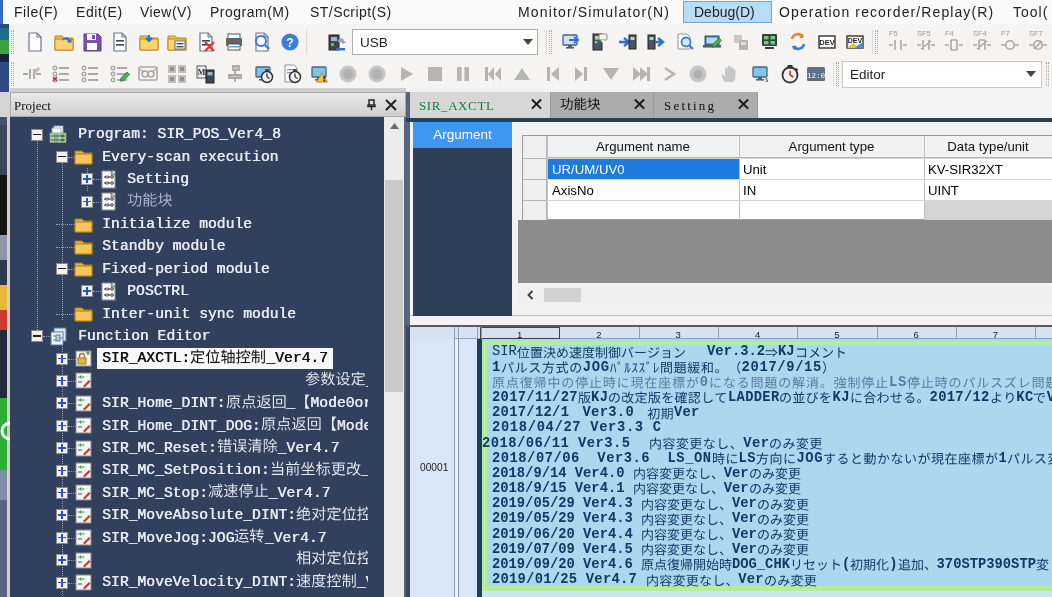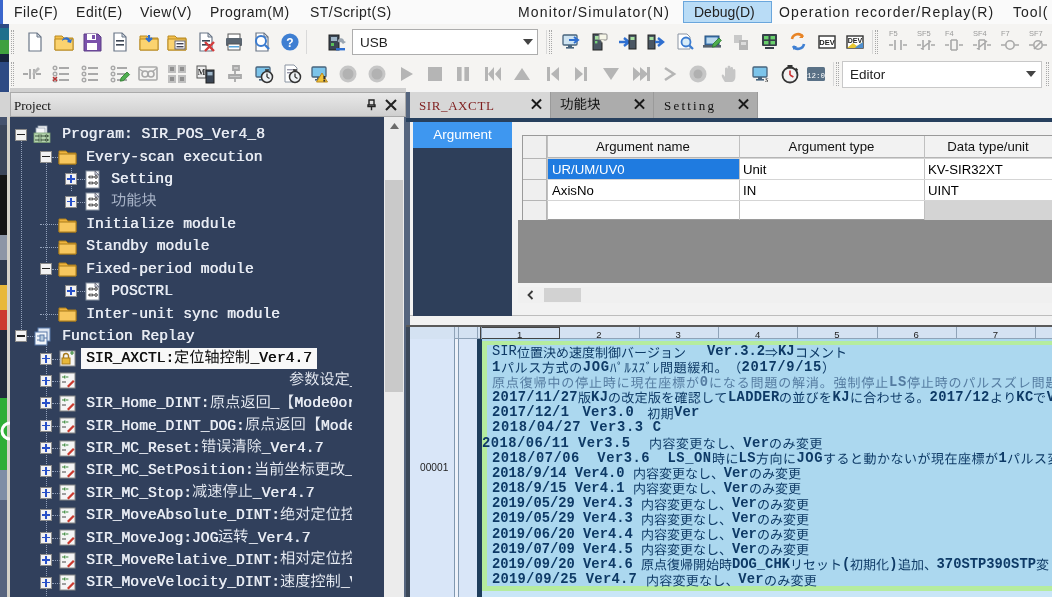--- a/index.html
+++ b/index.html
@@ -388,21 +388,21 @@
     <svg style="left:385px;top:100px" width="12" height="11" viewBox="0 0 12 11">
       <path d="M1 0l10 10M11 0L1 10" stroke="#222" stroke-width="2.1"></path>
     </svg>
     <div style="left:10px;top:117px;width:378px;height:480px;background:#31405c;"></div>
     <div style="left:384px;top:117px;width:20px;height:480px;background:#ececec;"></div>
     <svg style="left:390px;top:123px" width="9" height="6" viewBox="0 0 9 6">
       <path d="M0 6h9L4.5 0z" fill="#6b6b6b"></path>
     </svg>
     <div style="left:385px;top:180px;width:18px;height:212px;background:#c9c9c9;"></div>
     <div style="left:404px;top:117px;width:2px;height:480px;background:#55657e;"></div>
-    <div style="left:0;top:0;width:352px;height:597px;overflow:hidden">
+    <div style="left:16px;top:0;width:352px;height:597px;overflow:hidden">
       <div style="left:21px;top:140.5px;width:1px;height:201.6px;border-left:1px dotted #93a1ba;"></div>
       <div style="left:46px;top:162.9px;width:1px;height:156.8px;border-left:1px dotted #93a1ba;"></div>
       <div style="left:71px;top:168.3px;width:1px;height:22.4px;border-left:1px dotted #93a1ba;"></div>
       <div style="left:46px;top:342.1px;width:1px;height:258.4px;border-left:1px dotted #93a1ba;"></div>
       <div style="left:15px;top:128.5px;width:12px;height:12px;background:#f2f2f2;border:1px solid #8a8a8a;"></div>
       <div style="left:17px;top:133.5px;width:8px;height:1.6px;background:#222;"></div>
       <svg style="left:33px;top:125.0px" width="19" height="19" viewBox="0 0 19 19">
         <rect x="5" y="1" width="9" height="8" fill="#fdfdfd" stroke="#9aa5b5" stroke-width=".8"></rect>
         <rect x="3" y="3" width="9" height="7" fill="#f4f6f8" stroke="#9aa5b5" stroke-width=".8"></rect>
         <rect x="1" y="8" width="16" height="9.5" fill="#b5d4ae" stroke="#7aa075" stroke-width=".8"></rect>
@@ -499,21 +499,21 @@
       <div style="left:15px;top:330.1px;width:12px;height:12px;background:#f2f2f2;border:1px solid #8a8a8a;"></div>
       <div style="left:17px;top:335.1px;width:8px;height:1.6px;background:#222;"></div>
       <svg style="left:33px;top:326.6px" width="19" height="19" viewBox="0 0 19 19">
         <rect x="5" y="1" width="12" height="13" fill="#dfe7f2" stroke="#5878a8"></rect>
         <rect x="2" y="5" width="12" height="13" fill="#f2f6fb" stroke="#5878a8"></rect>
         <g stroke="#5878a8" stroke-width="1.2">
           <path d="M4 9h3M4 13h3M11 11h3"></path>
         </g>
         <rect x="7" y="8" width="4" height="6" fill="#b8ccdf" stroke="#5878a8"></rect>
       </svg>
-      <div class="mono t" style="left:62px;top:327.9px;font-size:14.7px;color:#e6eaf2;line-height:16px;text-shadow:0.5px 0 0 currentColor;">Function Replay</div>
+      <div class="mono t" style="left:62px;top:327.9px;font-size:14.7px;color:#e6eaf2;line-height:16px;text-shadow:0.5px 0 0 currentColor;">Function Editor</div>
       <div style="left:52px;top:358.5px;width:8px;height:1px;border-top:1px dotted #93a1ba;"></div>
       <div style="left:40px;top:352.5px;width:12px;height:12px;background:#f2f2f2;border:1px solid #8a8a8a;"></div>
       <div style="left:42px;top:357.5px;width:8px;height:1.6px;background:#2850c8;"></div>
       <div style="left:45px;top:354.5px;width:1.6px;height:8px;background:#2850c8;"></div>
       <svg style="left:58px;top:349.0px" width="19" height="19" viewBox="0 0 19 19">
         <rect x="2" y="2" width="15" height="15" fill="#f5f5f5" stroke="#888"></rect>
         <rect x="4" y="9" width="8" height="6" fill="#e8b83a" stroke="#a87a1a"></rect>
         <path d="M5.5 9V7a2.5 2.5 0 0 1 5 0v2" stroke="#a87a1a" stroke-width="1.4" fill="none"></path>
         <path d="M12 4h4M14 2v4" stroke="#3a8a3a" stroke-width="1.2"></path>
       </svg>
@@ -709,21 +709,20 @@
       <div style="left:52px;top:560.1px;width:8px;height:1px;border-top:1px dotted #93a1ba;"></div>
       <div style="left:40px;top:554.1px;width:12px;height:12px;background:#f2f2f2;border:1px solid #8a8a8a;"></div>
       <div style="left:42px;top:559.1px;width:8px;height:1.6px;background:#2850c8;"></div>
       <div style="left:45px;top:556.1px;width:1.6px;height:8px;background:#2850c8;"></div>
       <svg style="left:58px;top:550.6px" width="19" height="19" viewBox="0 0 19 19">
         <rect x="2" y="2" width="15" height="15" fill="#f5f5f5" stroke="#888"></rect>
         <path d="M4 6h2.4M8 6h2.4M6.8 4.4v3.2" stroke="#3a8a3a" stroke-width="1.2" fill="none"></path>
         <path d="M9 15l6-6 1.6 1.6-6 6z" fill="#cc3b30"></path>
         <path d="M4 11h4" stroke="#555" stroke-width="1.1"></path>
       </svg>
-      <div class="mono t" style="left:86px;top:551.9px;font-size:14.7px;color:#e6eaf2;line-height:16px;text-shadow:0.5px 0 0 currentColor;">SIR_MoveRelative_DINT:</div>
       <svg class="" style="left:280.0px;top:550.3px" width="91.2" height="15.2" viewBox="0 -880 6000 1000" fill="#e6eaf2" preserveAspectRatio="none">
         <g transform="scale(1,-1)">
           <use href="#c35" x="0"></use>
           <use href="#c32" x="1000"></use>
           <use href="#c3" x="2000"></use>
           <use href="#c4" x="3000"></use>
           <use href="#c6" x="4000"></use>
           <use href="#c7" x="5000"></use>
         </g>
       </svg>
@@ -747,21 +746,21 @@
         </g>
       </svg>
       <div class="mono t" style="left:340.8px;top:574.3px;font-size:14.7px;color:#e6eaf2;line-height:16px;text-shadow:0.5px 0 0 currentColor;">_Ver</div>
     </div>
     <div style="left:406px;top:90px;width:646px;height:507px;background:#f2f2f2;"></div>
     <div style="left:406px;top:92px;width:4px;height:505px;background:#55657e;"></div>
     <div style="left:410px;top:90px;width:642px;height:28px;background:#f4f4f4;"></div>
     <div style="left:410px;top:92px;width:141px;height:26px;background:#d7d7d7;border-right:1px solid #9a9a9a;"></div>
     <div style="left:551px;top:92px;width:103px;height:26px;background:#acacac;border-right:1px solid #9a9a9a;"></div>
     <div style="left:654px;top:92px;width:104px;height:26px;background:#acacac;border-right:1px solid #9a9a9a;"></div>
-    <div class="serif t" style="left:419px;top:98px;font-size:13px;color:#7f1d1d;letter-spacing:.6px;">SIR_AXCTL</div>
+    <div class="serif t" style="left:419px;top:98px;font-size:13px;color:#15803d;letter-spacing:.6px;">SIR_AXCTL</div>
     <svg class="" style="left:560px;top:97px" width="40.5" height="13.5" viewBox="0 -880 3000 1000" fill="#111" preserveAspectRatio="none">
       <g transform="scale(1,-1)">
         <use href="#c0" x="0"></use>
         <use href="#c1" x="1000"></use>
         <use href="#c2" x="2000"></use>
       </g>
     </svg>
     <div class="serif t" style="left:664px;top:98px;font-size:13px;color:#111;letter-spacing:2.2px;">Setting</div>
     <svg style="left:531px;top:99px" width="11" height="11" viewBox="0 0 12 11">
       <path d="M1 0l10 10M11 0L1 10" stroke="#1a1a1a" stroke-width="2.2"></path>
@@ -1256,21 +1255,21 @@
         <use href="#a94" x="1000"></use>
         <use href="#a79" x="2000"></use>
       </g>
     </svg>
     <div class="mono t" style="left:936.6px;top:558.9px;font-size:13.8px;font-weight:bold;color:#0e3a66;line-height:12px;">370STP390STP</div>
     <svg class="" style="left:1035.92px;top:558.38px" width="13.0" height="13.0" viewBox="0 -880 1000 1000" fill="#0e3a66" preserveAspectRatio="none">
       <g transform="scale(1,-1)">
         <use href="#a77" x="0"></use>
       </g>
     </svg>
-    <div class="mono t" style="left:492.0px;top:574.1px;font-size:13.8px;font-weight:bold;color:#0e3a66;line-height:12px;letter-spacing:0.25px;">2019/09/25 Ver4.7 </div>
+    <div class="mono t" style="left:492.0px;top:574.1px;font-size:13.8px;font-weight:bold;color:#0e3a66;line-height:12px;letter-spacing:0.25px;">2019/01/25 Ver4.7 </div>
     <svg class="" style="left:645.54px;top:573.56px" width="92.8" height="13.0" viewBox="0 -880 7134 1000" fill="#0e3a66" preserveAspectRatio="none">
       <g transform="scale(1,-1)">
         <use href="#a75" x="0"></use>
         <use href="#a76" x="1019"></use>
         <use href="#a77" x="2038"></use>
         <use href="#a78" x="3057"></use>
         <use href="#a50" x="4076"></use>
         <use href="#a63" x="5096"></use>
         <use href="#a79" x="6115"></use>
       </g>

